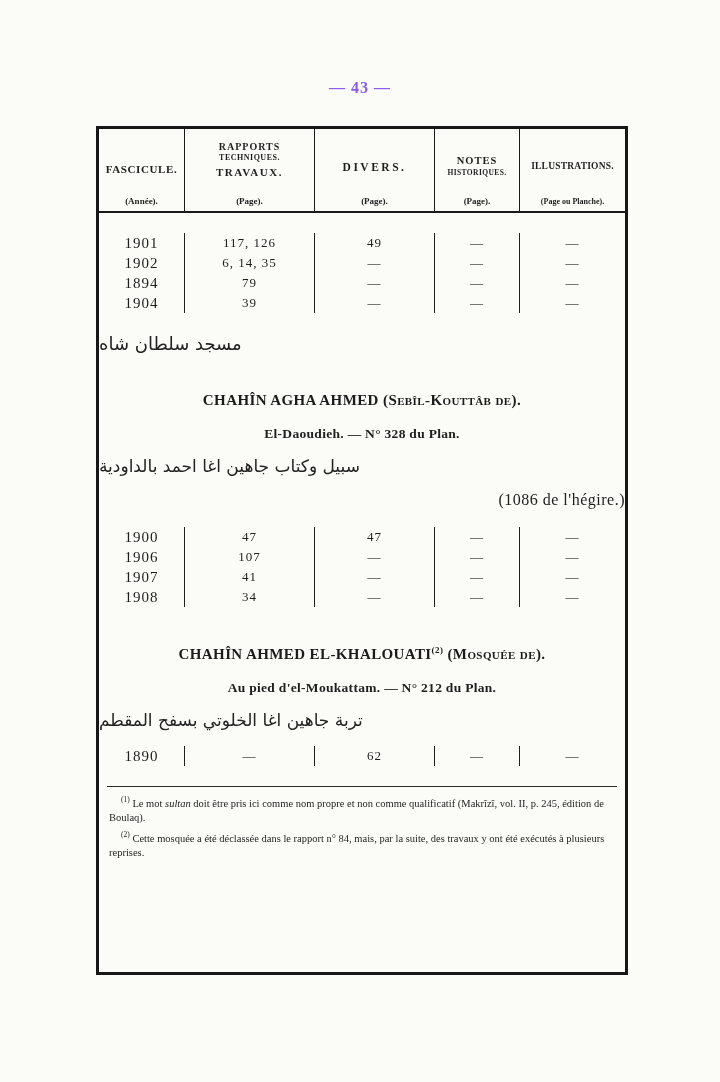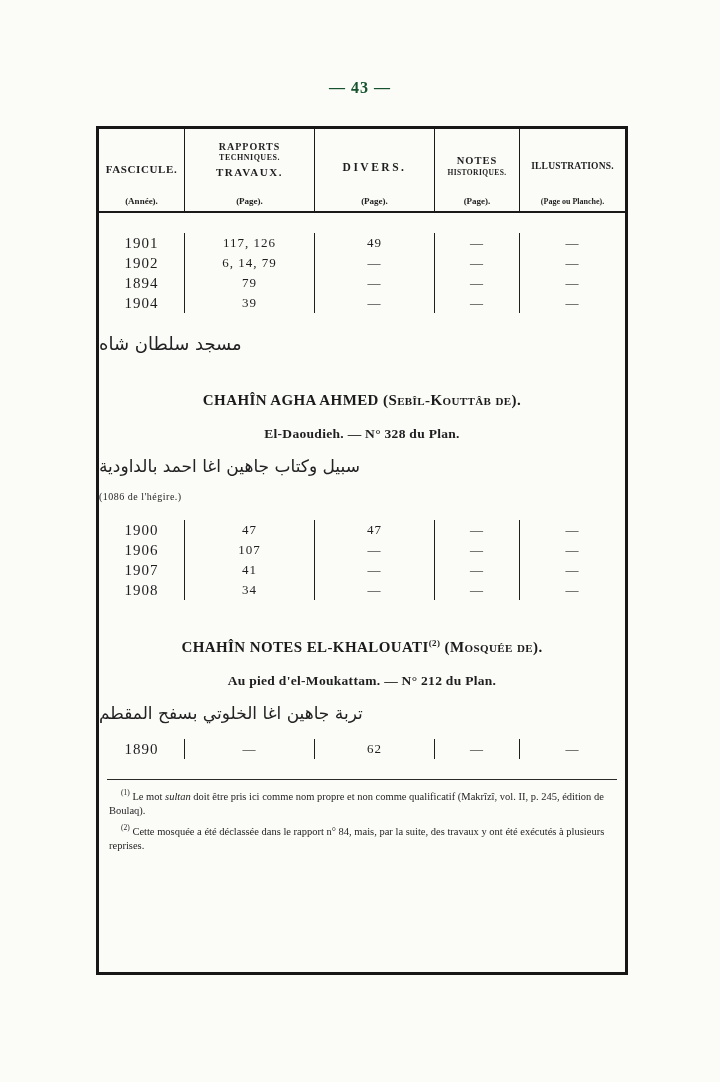--- a/index.html
+++ b/index.html
@@ -3,21 +3,21 @@
 <meta charset="utf-8">
 <style>
   html,body{margin:0;padding:0;}
   body{
     width:720px;height:1082px;position:relative;overflow:hidden;
     background:#fbfbf8;color:#1e1e1e;
     font-family:"Liberation Serif","DejaVu Serif",serif;
   }
   .page-number{
     position:absolute;top:79px;left:0;width:720px;text-align:center;
-    font-size:16px;letter-spacing:1px;font-weight:bold;color:#14532d;
+    font-size:16px;letter-spacing:1px;font-weight:bold;color:#8b5cf6;
   }
   .frame{
     position:absolute;left:96px;top:126px;width:532px;height:849px;
     border:3px solid #171717;box-sizing:border-box;overflow:hidden;
   }
   
   .thead{
     display:grid;grid-template-columns:86px 130px 120px 85px 1fr;
     height:82px;border-bottom:2px solid #1a1a1a;
   }
@@ -50,21 +50,21 @@
   .heading{
     text-align:center;font-weight:bold;font-size:15px;letter-spacing:0.4px;color:#1b1b1b;
   }
   .sc{font-variant:small-caps;}
   sup.fnref{font-size:9px;font-weight:bold;}
   .subline{text-align:center;font-weight:bold;font-size:13.5px;letter-spacing:0.3px;}
   .arabic{
     text-align:left;direction:rtl;
     font-family:"DejaVu Sans",sans-serif;font-size:18px;color:#222;
   }
-  .hegire{text-align:left;font-size:10px;letter-spacing:0.5px;}
+  .hegire{text-align:right;font-size:16px;letter-spacing:0.5px;}
   
   .h-chah{margin-top:42px;}
   .ar-chah{margin-top:20px;}
   .h-ahmed{margin-top:38px;}
   .loc-ahmed{margin-top:17px;}
   .ar-ahmed{margin-top:14px;font-size:17px;}
   .heg-ahmed{margin-top:15px;}
   .block2{margin-top:18px;}
   .h-khal{margin-top:38px;}
   .loc-khal{margin-top:17px;}
@@ -118,21 +118,21 @@
   <div class="block block1">
     <div class="trow">
       <div class="y">1901</div>
       <div>117, 126</div>
       <div>49</div>
       <div>—</div>
       <div class="last">—</div>
     </div>
     <div class="trow">
       <div class="y">1902</div>
-      <div>6, 14, 79</div>
+      <div>6, 14, 35</div>
       <div>—</div>
       <div>—</div>
       <div class="last">—</div>
     </div>
     <div class="trow">
       <div class="y">1894</div>
       <div>79</div>
       <div>—</div>
       <div>—</div>
       <div class="last">—</div>
@@ -180,21 +180,21 @@
     <div class="trow">
       <div class="y">1908</div>
       <div>34</div>
       <div>—</div>
       <div>—</div>
       <div class="last">—</div>
     </div>
   </div>
 
   <div class="heading h-khal">
-    <span>CHAHÎN NOTES EL-KHALOUATI</span><sup class="fnref">(2)</sup><span class="sc"> (Mosquée de).</span>
+    <span>CHAHÎN AHMED EL-KHALOUATI</span><sup class="fnref">(2)</sup><span class="sc"> (Mosquée de).</span>
   </div>
   <div class="subline loc-khal">Au pied d'el-Moukattam. — N° 212 du Plan.</div>
   <div class="arabic ar-khal">تربة جاهين اغا الخلوتي بسفح المقطم</div>
 
   <div class="block block3">
     <div class="trow">
       <div class="y">1890</div>
       <div>—</div>
       <div>62</div>
       <div>—</div>

